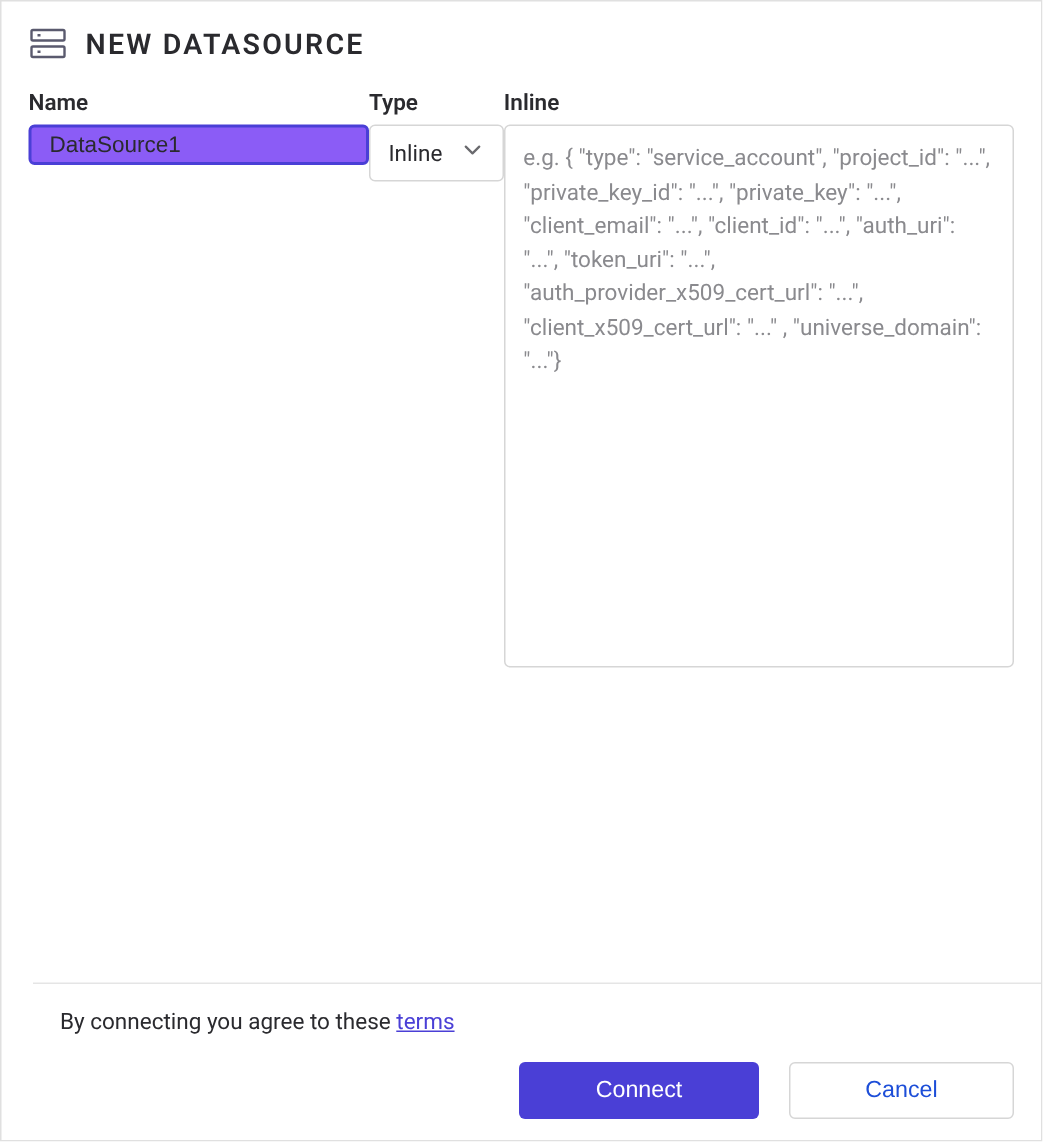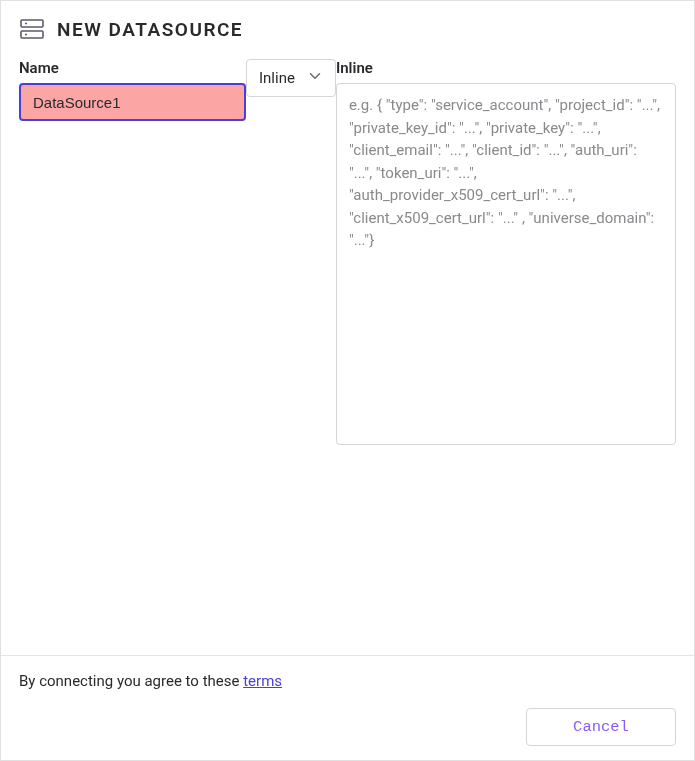--- a/index.html
+++ b/index.html
@@ -51,28 +51,28 @@
       margin-bottom: 10px;
     }
     .field-label {
       font-size: 15px;
       font-weight: 600;
       color: #2a2a2e;
       margin-bottom: 6px;
     }
     .text-input {
       width: 100%;
-      height: 38px;
+      height: 27px;
       border: 2px solid #4a3fd6;
       border-radius: 4px;
       padding: 0 12px;
       font-size: 15px;
       color: #2a2a2e;
       outline: none;
-      background: #fca5a5;
+      background: #8b5cf6;
     }
     .select-wrap {
       position: relative;
       width: 100%;
     }
     .select-input {
       width: 100%;
       height: 38px;
       border: 1px solid #d6d6d6;
       border-radius: 4px;
@@ -106,20 +106,21 @@
       line-height: 1.5;
       outline: none;
     }
     .textarea-input::placeholder {
       color: #8a8a8e;
     }
     .footer {
       border-top: 1px solid #e5e5e5;
       padding: 16px 18px 14px 18px;
       margin-top: auto;
+      margin-left: 21px;
     }
     .agreement {
       font-size: 15px;
       color: #2a2a2e;
       margin-bottom: 18px;
     }
     .terms-link {
       color: #4a3fd6;
       text-decoration: underline;
       cursor: pointer;
@@ -140,24 +141,23 @@
       align-items: center;
       justify-content: center;
       border: none;
     }
     .btn-primary {
       background: #4a3fd6;
       color: #fff;
     }
     .btn-secondary {
       background: #fff;
-      color: #8b5cf6;
+      color: #1d4ed8;
       border: 1px solid #d6d6d6;
       min-width: 150px;
-      font-family: Liberation Mono, monospace;
     }
   </style>
 </head>
 <body>
 
 <div class="panel">
 
   <div class="header">
     <span class="header-icon">
       <svg width="26" height="24" viewBox="0 0 26 24" fill="none" stroke="currentColor" stroke-width="1.6">
@@ -171,20 +171,21 @@
   </div>
 
   <div class="form-body">
 
     <div class="field">
       <label class="field-label">Name</label>
       <input type="text" class="text-input" value="DataSource1" style="">
     </div>
 
     <div class="field">
+      <label class="field-label">Type</label>
       <div class="select-wrap">
         <div class="select-input">
           <span>Inline</span>
         </div>
         <span class="chevron-down">
           <svg width="18" height="18" viewBox="0 0 24 24" fill="none" stroke="currentColor" stroke-width="2" stroke-linecap="round" stroke-linejoin="round">
             <polyline points="6 9 12 15 18 9"></polyline>
           </svg>
         </span>
       </div>
@@ -195,17 +196,18 @@
       <textarea class="textarea-input" placeholder="e.g. { &quot;type&quot;: &quot;service_account&quot;, &quot;project_id&quot;: &quot;...&quot;, &quot;private_key_id&quot;: &quot;...&quot;, &quot;private_key&quot;: &quot;...&quot;, &quot;client_email&quot;: &quot;...&quot;, &quot;client_id&quot;: &quot;...&quot;, &quot;auth_uri&quot;: &quot;...&quot;, &quot;token_uri&quot;: &quot;...&quot;, &quot;auth_provider_x509_cert_url&quot;: &quot;...&quot;, &quot;client_x509_cert_url&quot;: &quot;...&quot; , &quot;universe_domain&quot;: &quot;...&quot;}" style=""></textarea>
     </div>
 
   </div>
 
   <div class="footer">
     <div class="agreement">
       <span>By connecting you agree to these </span><a class="terms-link">terms</a>
     </div>
     <div class="button-row">
+      <button class="btn btn-primary">Connect</button>
       <button class="btn btn-secondary">Cancel</button>
     </div>
   </div>
 
 </div>
 
 </body></html>

